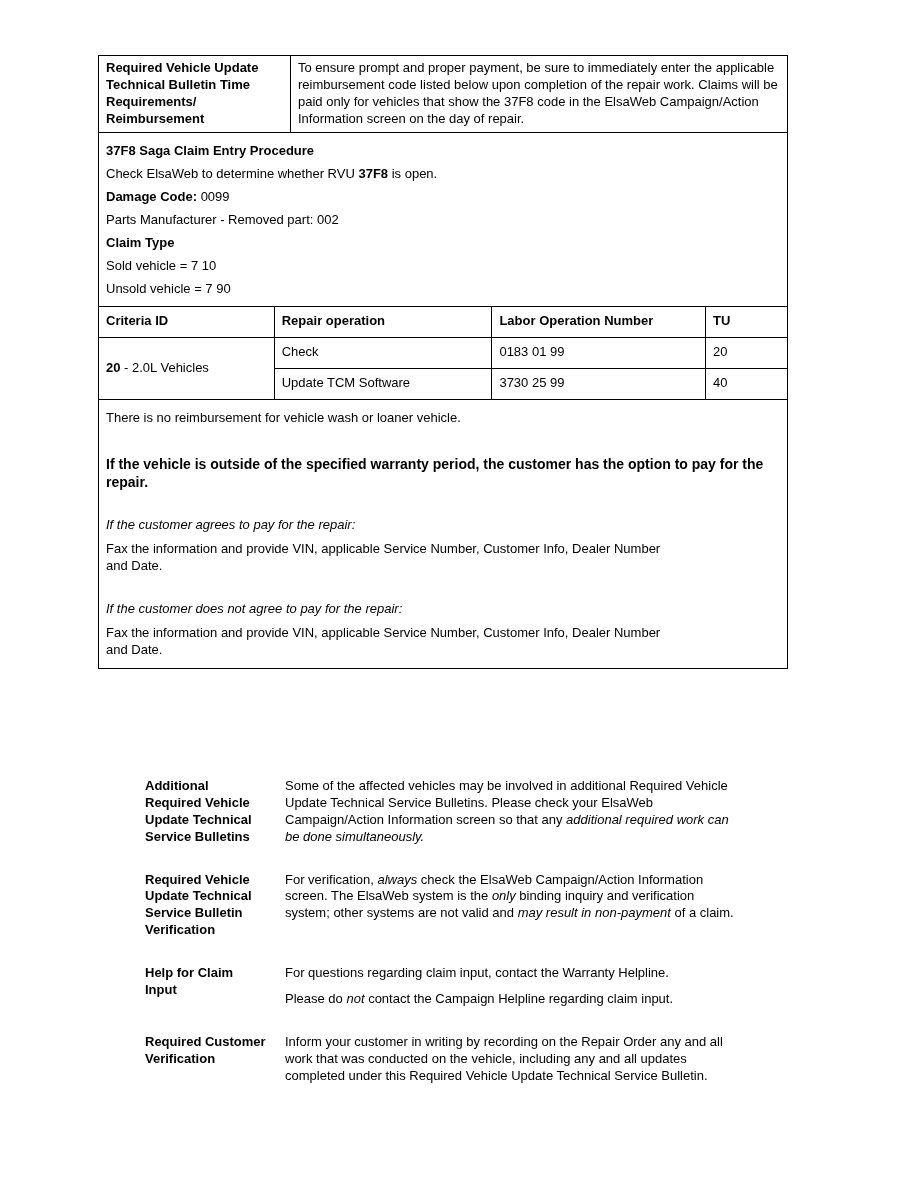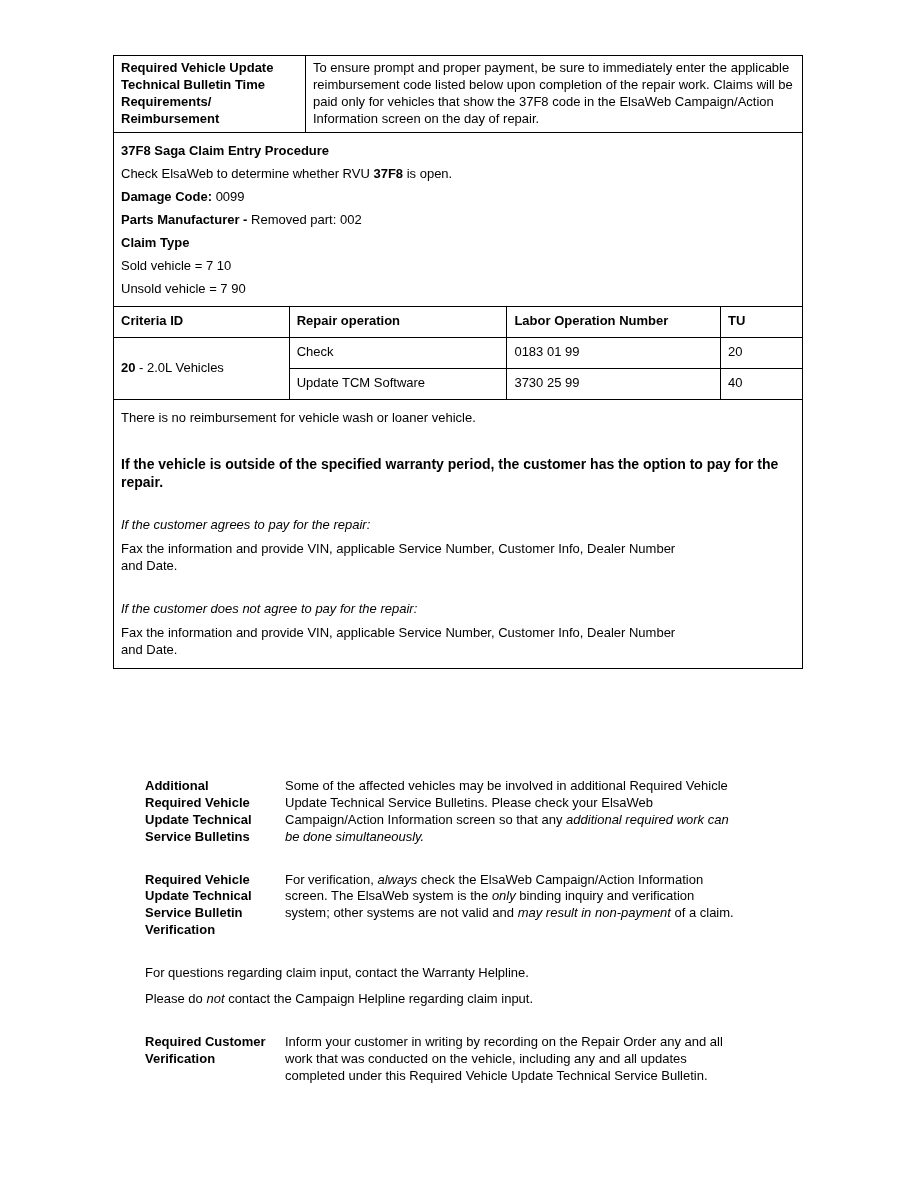--- a/index.html
+++ b/index.html
@@ -9,21 +9,21 @@
     height: 1188px;
     background: #ffffff;
     font-family: "Liberation Sans", sans-serif;
     font-size: 13px;
     line-height: 1.3;
     color: #000;
     overflow: hidden;
   }
   .content {
     position: absolute;
-    left: 113px;
+    left: 98px;
     top: 55px;
     width: 690px;
   }
   
   table.intro { border-collapse: collapse; width: 100%; }
   table.intro td { border: 1px solid #000; vertical-align: top; padding: 4px 7px; }
   td.intro-label { width: 177px; font-weight: bold; }
   
   .box { border: 1px solid #000; margin-top: -1px; padding-bottom: 10px; }
   .box p { margin: 0 7px; }
@@ -85,21 +85,21 @@
           <td>To ensure prompt and proper payment, be sure to immediately enter the applicable reimbursement code listed below upon completion of the repair work. Claims will be paid only for vehicles that show the 37F8 code in the ElsaWeb Campaign/Action Information screen on the day of repair.</td>
         </tr>
       </tbody>
     </table>
 
     <div class="box">
       <p class="b">37F8 Saga Claim Entry Procedure</p>
       <p class="mt-7"><span>Check ElsaWeb to determine whether RVU </span><span style="font-weight: bold;">37F8</span><span> is open.</span></p>
 
       <p class="mt-6"><span style="font-weight: bold;">Damage Code: </span><span>0099</span></p>
-      <p class="mt-6"><span style="font-weight: bold;">Parts Manufacturer - </span><span>Removed part: 002</span></p>
+      <p class="mt-6"><span style="font-weight: normal;">Parts Manufacturer - </span><span>Removed part: 002</span></p>
       <p class="mt-6"><span style="font-weight: bold;">Claim Type</span></p>
       <p class="mt-6"><span>Sold vehicle = 7 10</span></p>
       <p class="mt-6"><span>Unsold vehicle = 7 90</span></p>
 
 
       <table class="saga">
         <colgroup>
           <col class="c1">
             <col class="c2">
             <col class="c3">
@@ -149,20 +149,21 @@
     </div>
 
     <div class="section">
       <div class="label">Required Vehicle Update Technical Service Bulletin Verification</div>
       <div class="text">
         <p><span>For verification, </span><span style="font-style: italic;">always</span><span> check the ElsaWeb Campaign/Action Information screen. The ElsaWeb system is the </span><span style="font-style: italic;">only</span><span> binding inquiry and verification system; other systems are not valid and </span><span style="font-style: italic;">may result in non-payment</span><span> of a claim.</span></p>
       </div>
     </div>
 
     <div class="section">
+      <div class="label">Help for Claim Input</div>
       <div class="text">
         <p><span>For questions regarding claim input, contact the Warranty Helpline.</span></p>
         <p><span>Please do </span><span style="font-style: italic;">not</span><span> contact the Campaign Helpline regarding claim input.</span></p>
       </div>
     </div>
 
     <div class="section">
       <div class="label">Required Customer Verification</div>
       <div class="text">
         <p><span>Inform your customer in writing by recording on the Repair Order any and all work that was conducted on the vehicle, including any and all updates completed under this Required Vehicle Update Technical Service Bulletin.</span></p>

